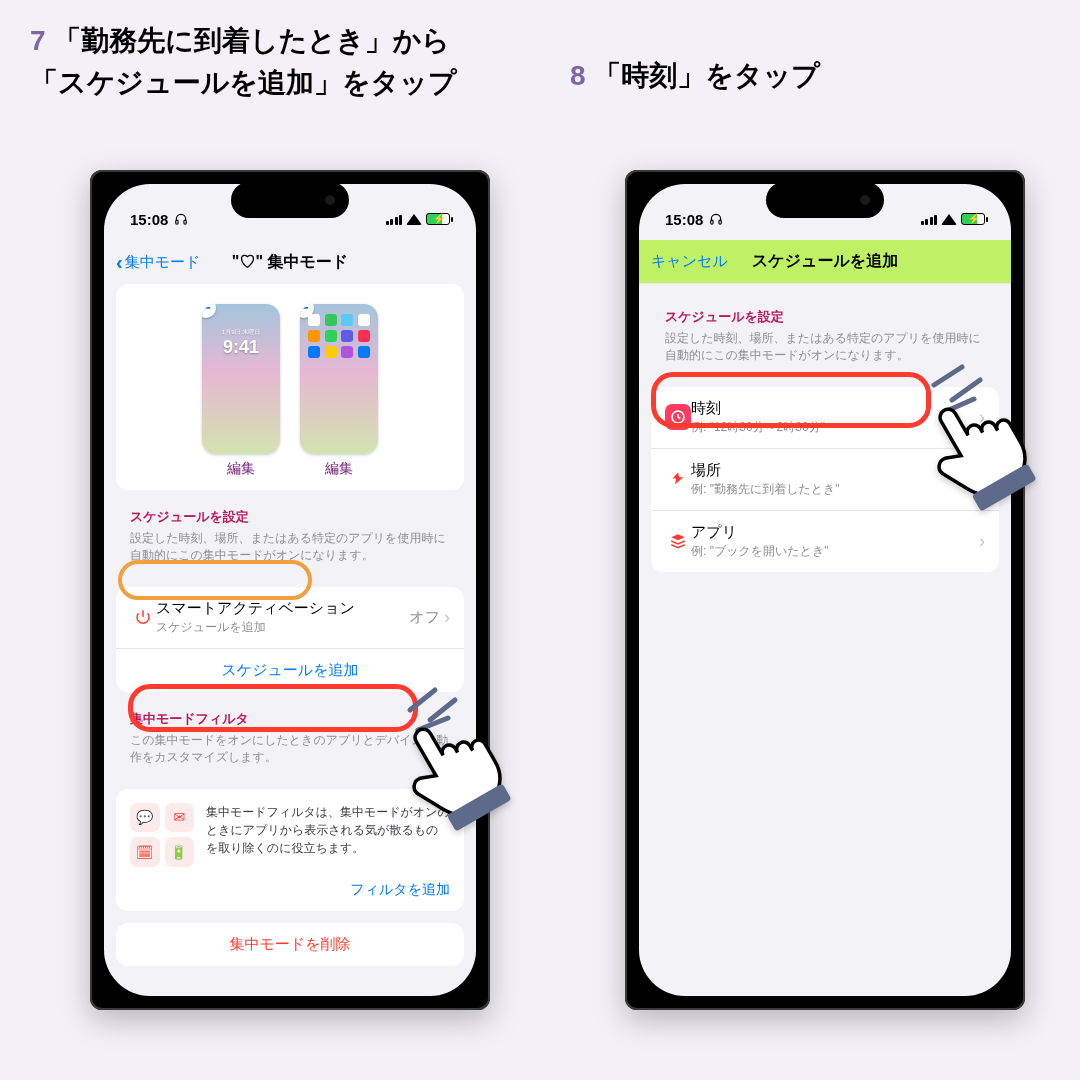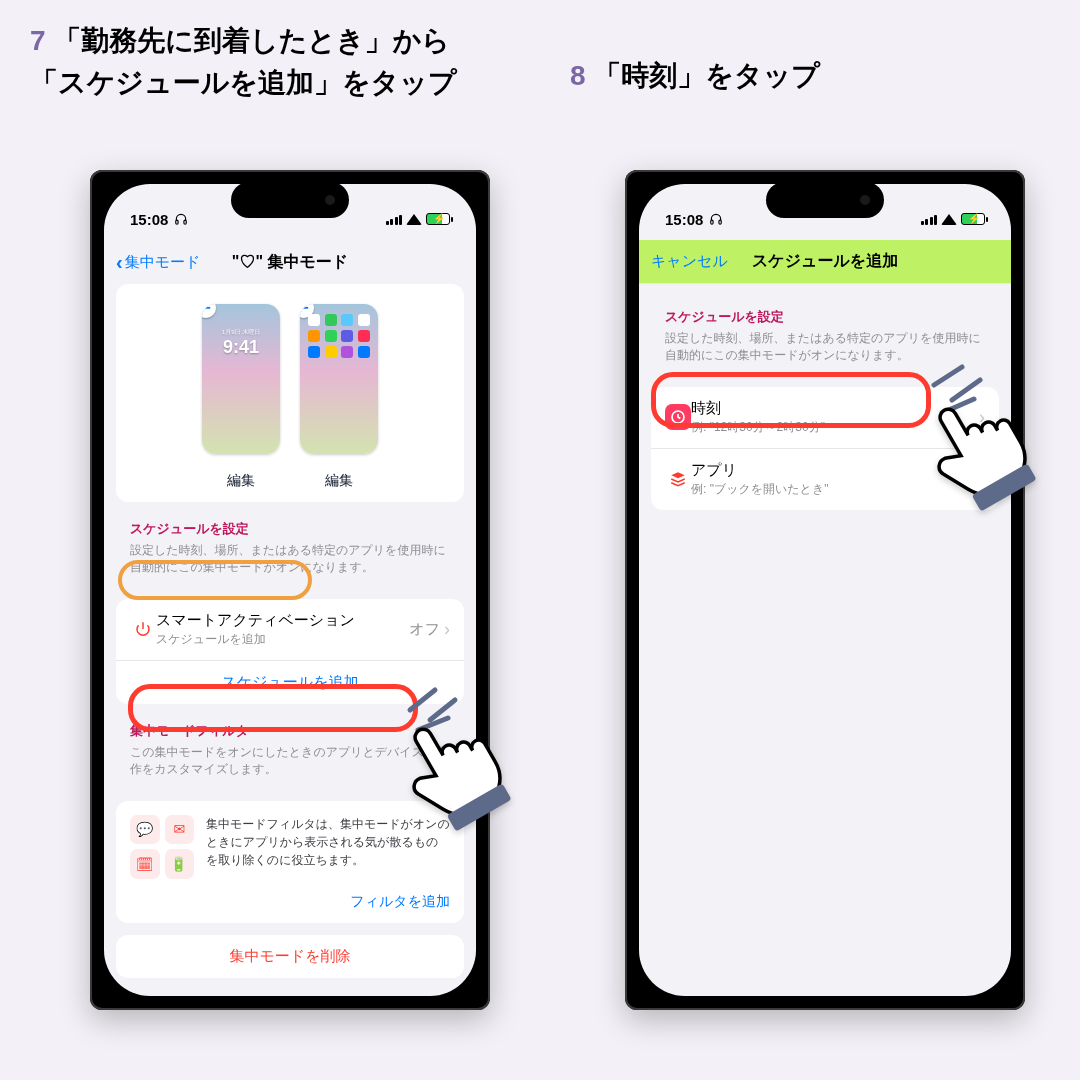--- a/index.html
+++ b/index.html
@@ -161,21 +161,21 @@
     color:#fff;font-size:18px;font-weight:700;text-shadow:0 1px 2px rgba(0,0,0,.3);
   }
   .preview .frame .clocktxt small{display:block;font-size:6px;font-weight:400;opacity:.9}
   .preview .frame .appgrid{
     position:absolute;top:10px;left:8px;right:8px;
     display:grid;grid-template-columns:repeat(4,1fr);gap:4px;
   }
   .preview .frame .appgrid span{
     width:12px;height:12px;border-radius:3px;
   }
-  .preview .editlink{ color:#0f172a; font-size:14px;margin-top:12px;}
+  .preview .editlink{ color:#701a75; font-size:14px;}
 
   .section-head{
     padding: 18px 14px 4px; font-size:13px; color:#be185d;font-weight:600;
   }
   .section-sub{
     padding: 0 14px 10px; font-size:12px; color:#8e8e93; line-height:1.45;
   }
   .list-row{
     display:flex;align-items:center;
     padding:12px 14px;
@@ -437,20 +437,32 @@
           </div>
           <div class="txtcol">
             <div class="primary">時刻</div>
             <div class="secondary">例: "12時30分～2時30分"</div>
           </div>
           <span class="chev-right">›</span>
         </div>
         <div class="list-row">
           <div class="icn">
             <svg viewBox="0 0 24 24" fill="#ff3b30">
+                <path d="M12 2 L3 12 h6 l-2 10 L21 10 h-7 z" transform="scale(.8) translate(3 2)"></path>
+              </svg>
+          </div>
+          <div class="txtcol">
+            <div class="primary">場所</div>
+            <div class="secondary">例: "勤務先に到着したとき"</div>
+          </div>
+          <span class="chev-right">›</span>
+        </div>
+        <div class="list-row">
+          <div class="icn">
+            <svg viewBox="0 0 24 24" fill="#ff3b30">
                 <path d="M12 3l9 4-9 4-9-4z"></path>
                 <path d="M3 12l9 4 9-4" fill="none" stroke="#ff3b30" stroke-width="2"></path>
                 <path d="M3 17l9 4 9-4" fill="none" stroke="#ff3b30" stroke-width="2"></path>
               </svg>
           </div>
           <div class="txtcol">
             <div class="primary">アプリ</div>
             <div class="secondary">例: "ブックを開いたとき"</div>
           </div>
           <span class="chev-right">›</span>

